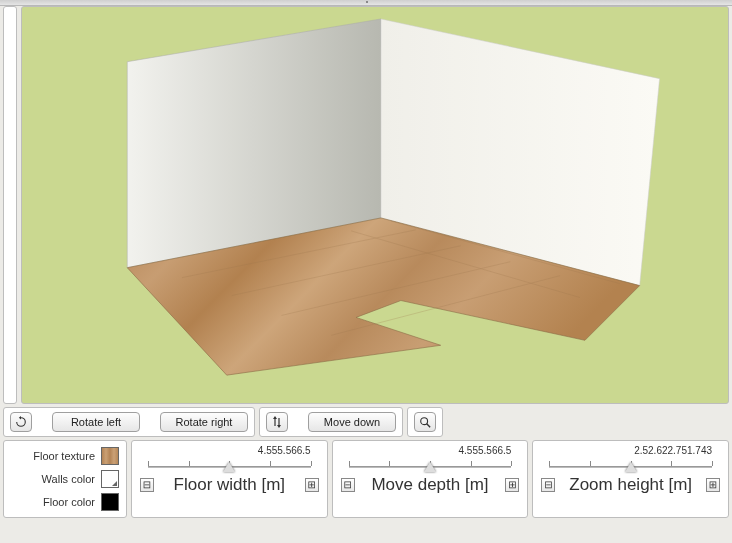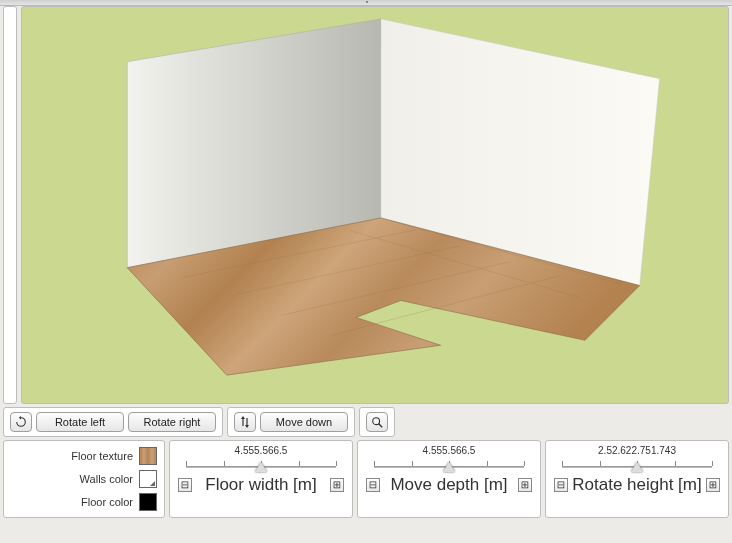--- a/index.html
+++ b/index.html
@@ -57,21 +57,21 @@
     gap: 4px;
     padding: 0 3px 3px 3px;
   }
   .group {
     background: #fff;
     border: 1px solid #bdbdbd;
     border-radius: 3px;
     padding: 4px 6px;
     display: flex;
     align-items: center;
-    gap: 4px;
+    gap: 20px;
   }
   .btn {
     background: linear-gradient(to bottom, #fdfdfd, #e6e6e6);
     border: 1px solid #9f9f9f;
     border-radius: 4px;
     padding: 3px 12px;
     font-size: 11px;
     font-family: inherit;
     cursor: pointer;
     min-width: 88px;
@@ -92,21 +92,21 @@
   .controls-row {
     display: flex;
     gap: 4px;
     padding: 0 3px 3px 3px;
   }
   .swatch-panel {
     background: #fff;
     border: 1px solid #bdbdbd;
     border-radius: 3px;
     padding: 6px 7px;
-    width: 162px;
+    width: 124px;
     display: flex;
     flex-direction: column;
     gap: 5px;
   }
   .swatch-row {
     display: flex;
     align-items: center;
     justify-content: flex-end;
     gap: 6px;
   }
@@ -133,21 +133,21 @@
   .slider-panel {
     background: #fff;
     border: 1px solid #bdbdbd;
     border-radius: 3px;
     padding: 4px 8px 2px 8px;
     flex: 1;
     position: relative;
   }
   .ticks {
     display: flex;
-    justify-content: center;
+    justify-content: flex-end;
     font-size: 10px;
     color: #333;
     padding: 0 8px;
   }
   .slider-track {
     margin: 2px 8px 0 8px;
     height: 16px;
     position: relative;
   }
   .track-line {
@@ -350,17 +350,17 @@
       <div class="track-line"></div>
       <div class="tickmark" style="left:0%"></div>
       <div class="tickmark" style="left:25%"></div>
       <div class="tickmark" style="left:50%"></div>
       <div class="tickmark" style="left:75%"></div>
       <div class="tickmark" style="left:100%"></div>
       <div class="thumb" style="left:50%"></div>
     </div>
     <div class="slider-bottom">
       <div class="stepper">⊟</div>
-      <span class="slider-caption">Rotate height [m]</span>
+      <span class="slider-caption">Zoom height [m]</span>
       <div class="stepper">⊞</div>
     </div>
   </div>
 </div>
 
 </body></html>

